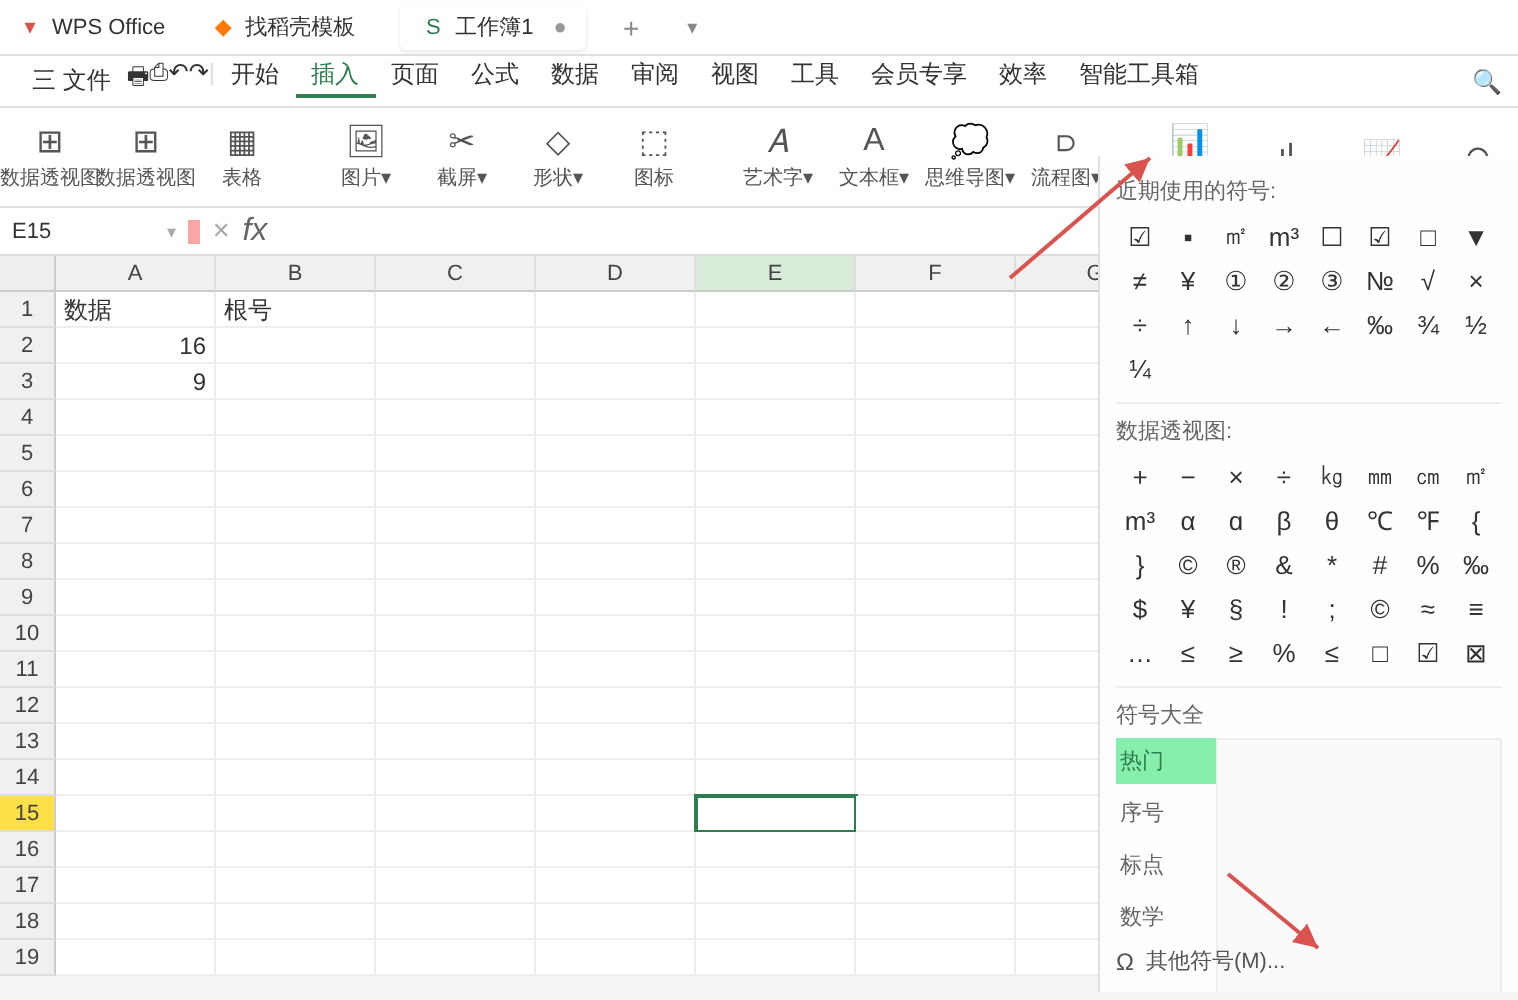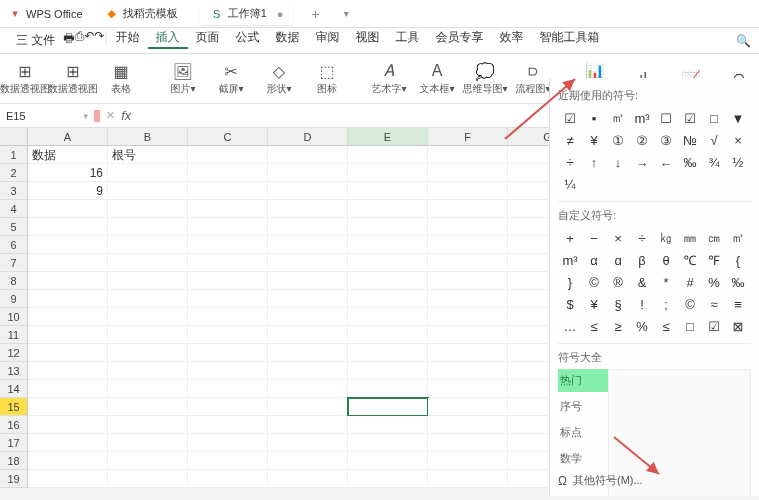--- a/index.html
+++ b/index.html
@@ -18,21 +18,21 @@
 .menubar .sep { color: #ddd; }
 .ribbon { height: 50px; background: #fff; display: flex; align-items: center; padding: 4px 8px; gap: 14px; border-bottom: 1px solid #e0e0e0; }
 .ribbon .grp { display: flex; flex-direction: column; align-items: center; gap: 1px; cursor: pointer; min-width: 34px; }
 .ribbon .grp .ico { width: 20px; height: 20px; display: flex; align-items: center; justify-content: center; color: #555; font-size: 16px; }
 .ribbon .grp .lbl { font-size: 10px; color: #555; white-space: nowrap; }
 .ribbon .vsep { width: 1px; height: 36px; background: #e0e0e0; }
 .namebox-row { height: 24px; background: #fff; display: flex; align-items: center; border-bottom: 1px solid #ddd; }
 .namebox { width: 100px; border-right: 6px solid #fca5a5; display: flex; align-items: center; justify-content: space-between; padding: 0 6px; font-size: 11px; }
 .namebox .dd { color: #aaa; font-size: 9px; }
 .fx-area { display: flex; align-items: center; padding: 0 6px; gap: 6px; flex: 1; }
-.fx-area .fx-icon { font-style: italic; color: #666; font-size: 13px; }
+.fx-area .fx-icon { font-style: italic; color: #666; font-size: 16px; }
 .sheet { position: relative; display: flex; }
 .rowheads { width: 28px; background: #f0f0f0; }
 .rowheads .corner { height: 18px; border-right: 1px solid #ccc; border-bottom: 1px solid #ccc; background: #eee; }
 .rowheads .rh { height: 18px; border-right: 1px solid #ccc; border-bottom: 1px solid #ddd; text-align: center; font-size: 11px; color: #444; line-height: 18px; }
 .rowheads .rh.sel { background: #fde047; }
 .grid { flex: 1; }
 .colheads { display: flex; height: 18px; }
 .colheads .ch { width: 80px; background: #f0f0f0; border-right: 1px solid #ddd; border-bottom: 1px solid #ccc; text-align: center; font-size: 11px; color: #444; line-height: 18px; }
 .colheads .ch.sel { background: #d8ead8; }
 .rows .row { display: flex; height: 18px; }
@@ -403,21 +403,21 @@
       <div class="sym">÷</div>
       <div class="sym">↑</div>
       <div class="sym">↓</div>
       <div class="sym">→</div>
       <div class="sym">←</div>
       <div class="sym">‰</div>
       <div class="sym">¾</div>
       <div class="sym">½</div>
       <div class="sym">¼</div>
     </div>
-  <div class="sec-title2">自定义符号:</div>
+  <div class="sec-title2">数据透视图:</div>
   <div class="symgrid" id="custom">
       <div class="sym">+</div>
       <div class="sym">−</div>
       <div class="sym">×</div>
       <div class="sym">÷</div>
       <div class="sym">㎏</div>
       <div class="sym">㎜</div>
       <div class="sym">㎝</div>
       <div class="sym">㎡</div>
       <div class="sym">m³</div>

